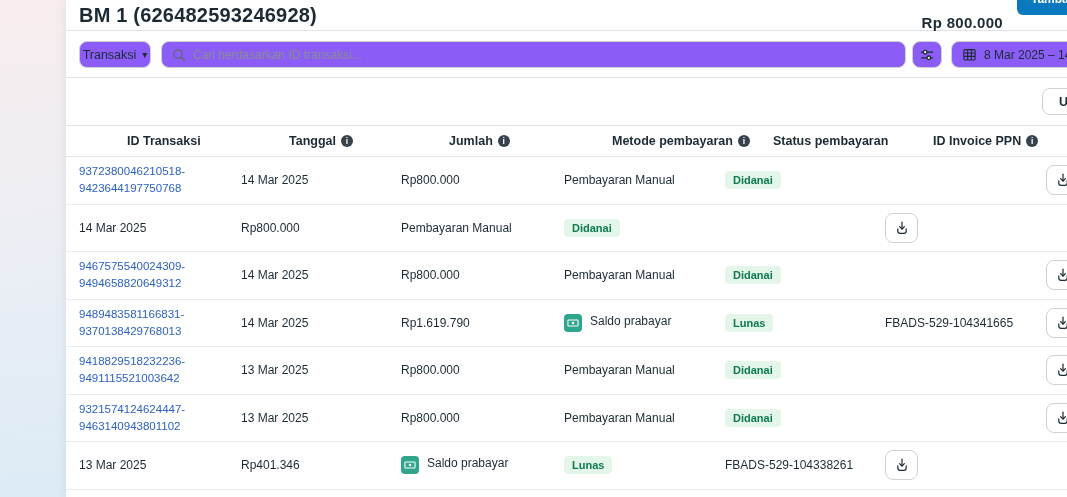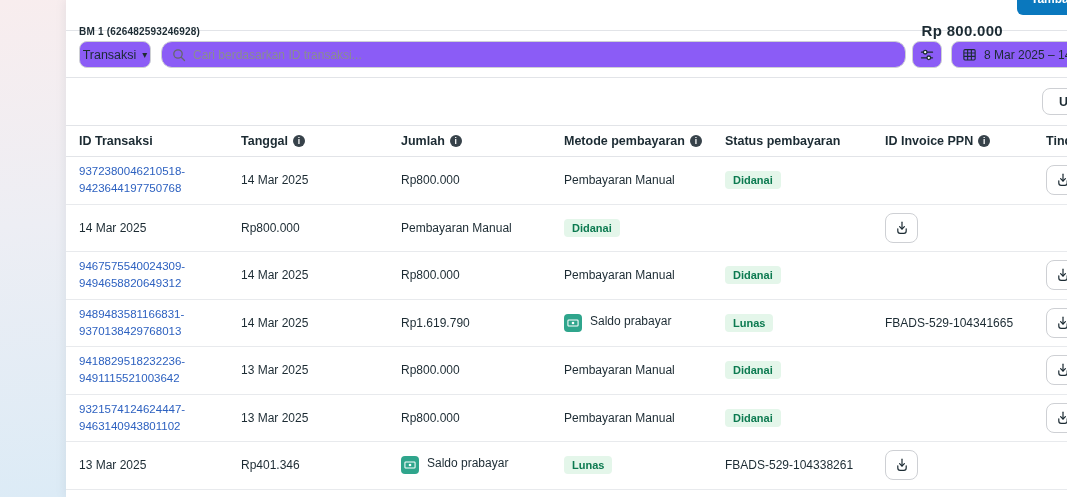--- a/index.html
+++ b/index.html
@@ -9,46 +9,46 @@
 
   
   .bg-strip { position:absolute; left:0; top:0; width:66px; height:497px;
     background:linear-gradient(175deg,#f8edee 0%,#edeef4 45%,#dcebf6 100%); }
 
   .main { position:absolute; left:66px; top:0; width:1001px; height:497px; background:#fff;
     box-shadow:0 0 10px rgba(99,115,129,.14); }
 
   
   .page-header { position:relative; height:31px; border-bottom:1px solid #e2e4e8; }
-  .page-title { position:absolute; left:13px; top:0; line-height:30px; font-size:10px; font-weight:700; letter-spacing:.2px;margin-top:17px; }
-  .balance { position:absolute; right:64px; top:16px; line-height:30px; font-size:15px; font-weight:700; letter-spacing:.3px; }
+  .page-title { position:absolute; left:13px; top:0; line-height:30px; font-size:20px; font-weight:700; letter-spacing:.2px; }
+  .balance { position:absolute; right:64px; top:8px; line-height:30px; font-size:15px; font-weight:700; letter-spacing:.3px; }
   .add-btn { position:absolute; left:951px; top:-17px; height:32px; padding:0 14px; border:none; border-radius:6px;
     background:#0a78be; color:#fff; font-size:12px; font-weight:700; font-family:inherit; cursor:pointer; white-space:nowrap; }
 
   
   .filter-bar { position:relative; height:47px; border-bottom:1px solid #e2e4e8; }
   .ctrl { position:absolute; top:10px; height:27px; border:1px solid #ced0d4; border-radius:8px; background:#8b5cf6;
     display:flex; align-items:center; font-size:12.5px; color:#1c2b33; font-family:inherit; }
   .type-btn { left:13px; width:72px; justify-content:center; gap:6px; cursor:pointer; font-weight:400; }
   .caret { font-size:10px; line-height:1; margin-top:1px; }
-  .search-box { left:95px; width:745px; padding:0 10px; gap:7px;border-radius:11px; }
+  .search-box { left:95px; width:745px; padding:0 10px; gap:7px; }
   .search-box input { border:none; outline:none; flex:1; font-size:12px; font-family:inherit; color:#1c2b33; background:transparent; }
   .search-box input::placeholder { color:#8a8d91; }
   .icon-btn { left:846px; width:30px; justify-content:center; cursor:pointer; }
   .date-btn { left:885px; width:200px; padding:0 10px; gap:7px; cursor:pointer; white-space:nowrap; overflow:hidden; font-size:12px; }
 
   
   .toolbar { position:relative; height:48px; border-bottom:1px solid #e2e4e8; }
   .download-btn { position:absolute; left:976px; top:10px; height:27px; padding:0 16px; border:1px solid #ced0d4;
     border-radius:8px; background:#fff; font-size:12.5px; font-weight:600; color:#1c2b33; font-family:inherit; cursor:pointer; white-space:nowrap; }
 
   
   .grid-row { display:grid; grid-template-columns:162px 160px 163px 161px 160px 161px 1fr; align-items:center; padding-left:13px; }
   .thead-row { height:31px; border-bottom:1px solid #e2e4e8; }
-  .hcell { display:flex; align-items:center; gap:5px; font-size:12.5px; font-weight:700; white-space:nowrap; overflow:visible; }
+  .hcell { display:flex; align-items:center; gap:5px; font-size:12.5px; font-weight:700; white-space:nowrap; overflow:visible;margin-left:48px; }
   .info-dot { width:12px; height:12px; border-radius:50%; background:#37424a; color:#fff; font-size:8.5px; font-weight:700;
     display:inline-flex; align-items:center; justify-content:center; font-style:normal; cursor:pointer; flex:0 0 auto; }
 
   .trow { height:47.5px; border-bottom:1px solid #e8eaed; background:#fff; }
   .cell { font-size:12px; color:#1c2b33; white-space:nowrap; }
   .id-link { font-size:11.5px; line-height:1.5; color:#2d61c0; text-decoration:none; cursor:pointer; display:block; }
   .method-cell { display:flex; gap:8px; }
   .pm-icon { width:18px; height:18px; border-radius:4px; background:#2fa58c; display:inline-flex; align-items:center; justify-content:center; flex:0 0 auto; }
   .badge { display:inline-block; padding:3px 8px; border-radius:4px; background:#e4f6ea; color:#0c7a50; font-size:11px; font-weight:700; }
   .dl-btn { width:33px; height:30px; border:1px solid #ced0d4; border-radius:8px; background:#fff; cursor:pointer;

